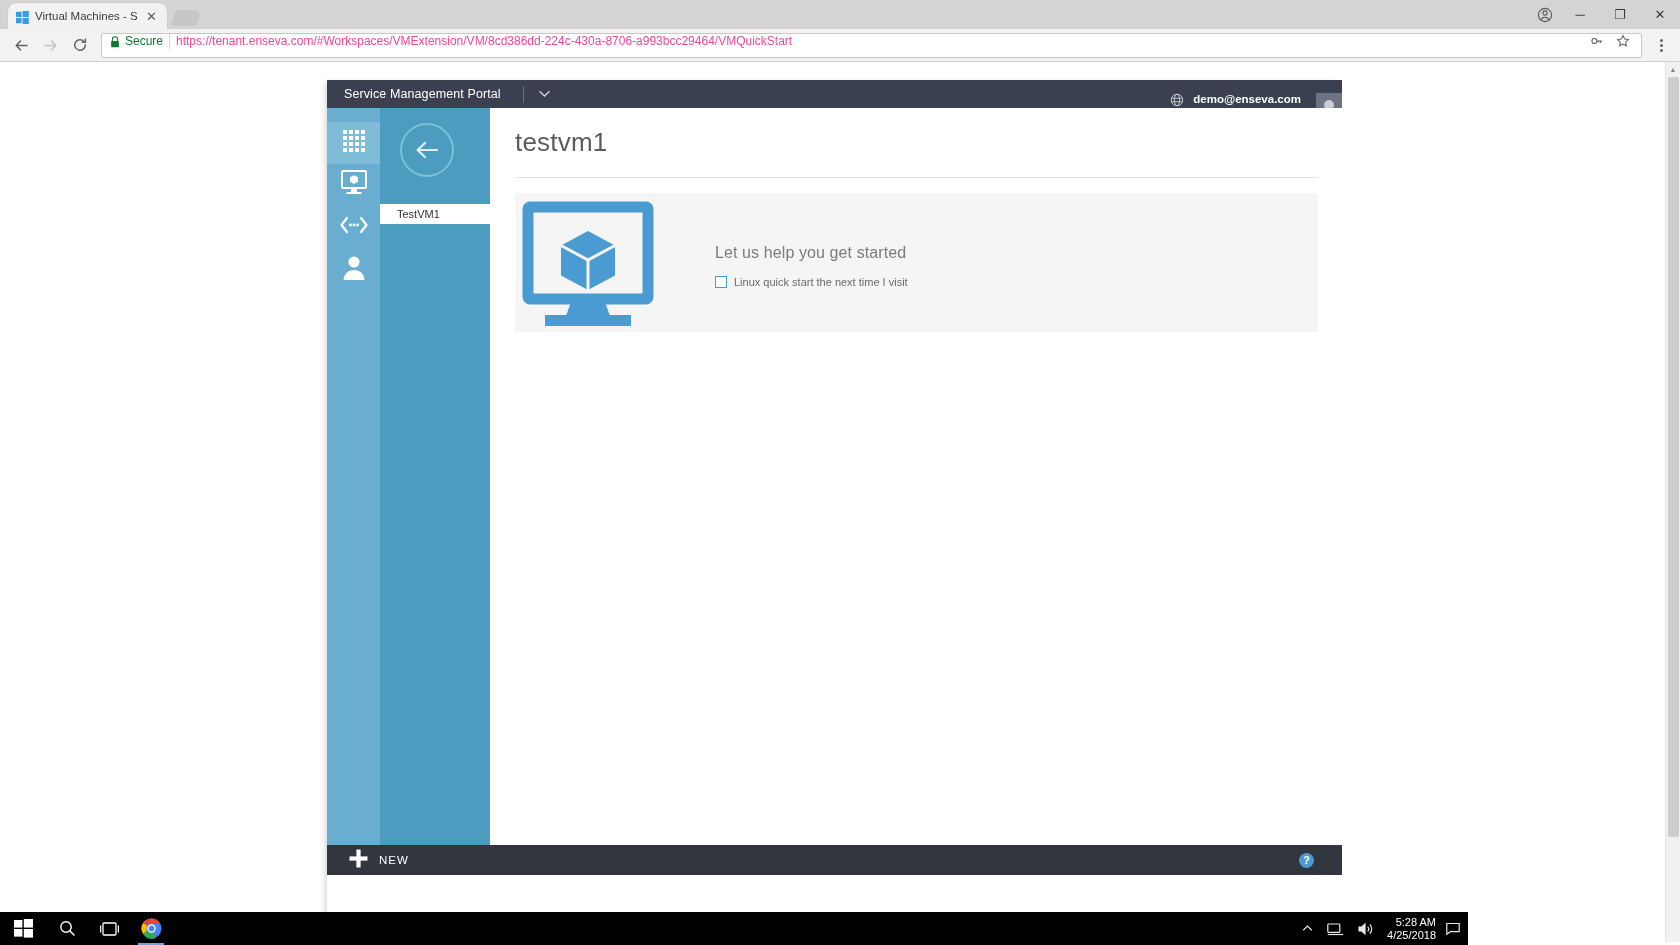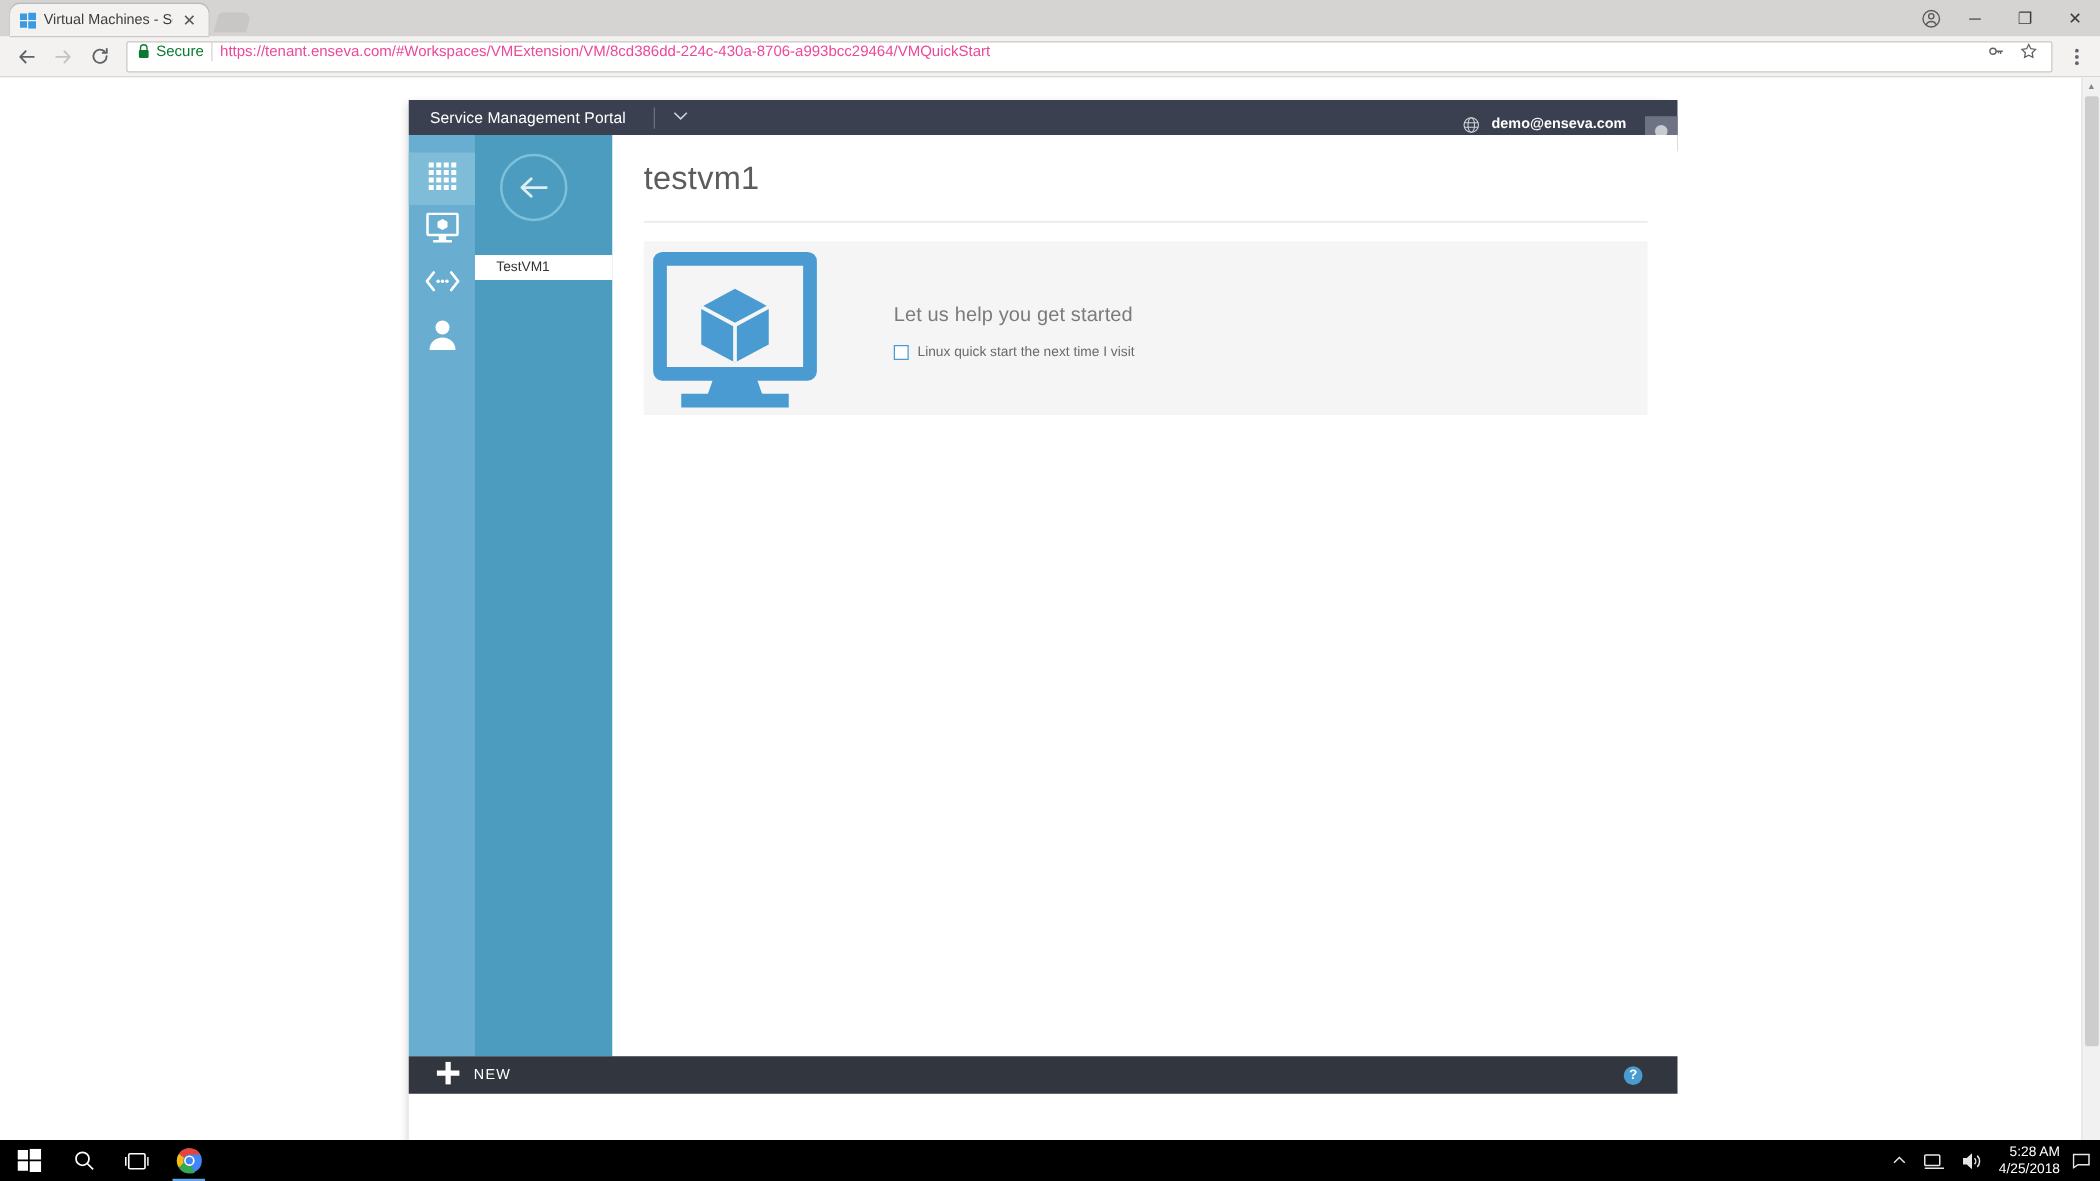--- a/index.html
+++ b/index.html
@@ -190,21 +190,21 @@
   
   .page-scrollbar {
     position: absolute; right: 0; top: 0; width: 15px; height: 880px; background: #f1f1f1;
     border-left: 1px solid #e4e4e4;
   }
   .scroll-arrow { height: 15px; display: flex; align-items: center; justify-content: center; color: #868686; font-size: 7px; }
   .scroll-thumb { position: absolute; top: 15px; left: 2px; width: 11px; height: 760px; background: #cdcdcd; border-radius: 2px; }
 
   
   .taskbar {
-    position: absolute; bottom: 0; left: 0; width: 1680px; height: 33px;
+    position: absolute; bottom: 0; left: 0; width: 1468px; height: 33px;
     background: #000; display: flex; align-items: flex-start;
   }
   .tb-start { width: 46px; height: 33px; display: flex; align-items: center; justify-content: center; cursor: pointer; }
   .tb-icon { width: 42px; height: 33px; display: flex; align-items: center; justify-content: center; cursor: pointer; position: relative; }
   .tb-chrome-active::after {
     content: ""; position: absolute; bottom: 0; left: 8px; width: 26px; height: 2px; background: #60a5e8;
   }
   .tray { margin-left: auto; display: flex; align-items: center; gap: 0; padding-right: 8px; height: 33px; }
   .tray-item { padding: 0 7px; color: #e6e6e6; font-size: 11px; display: flex; align-items: center; cursor: pointer; height: 33px; }
   .tray-clock {

